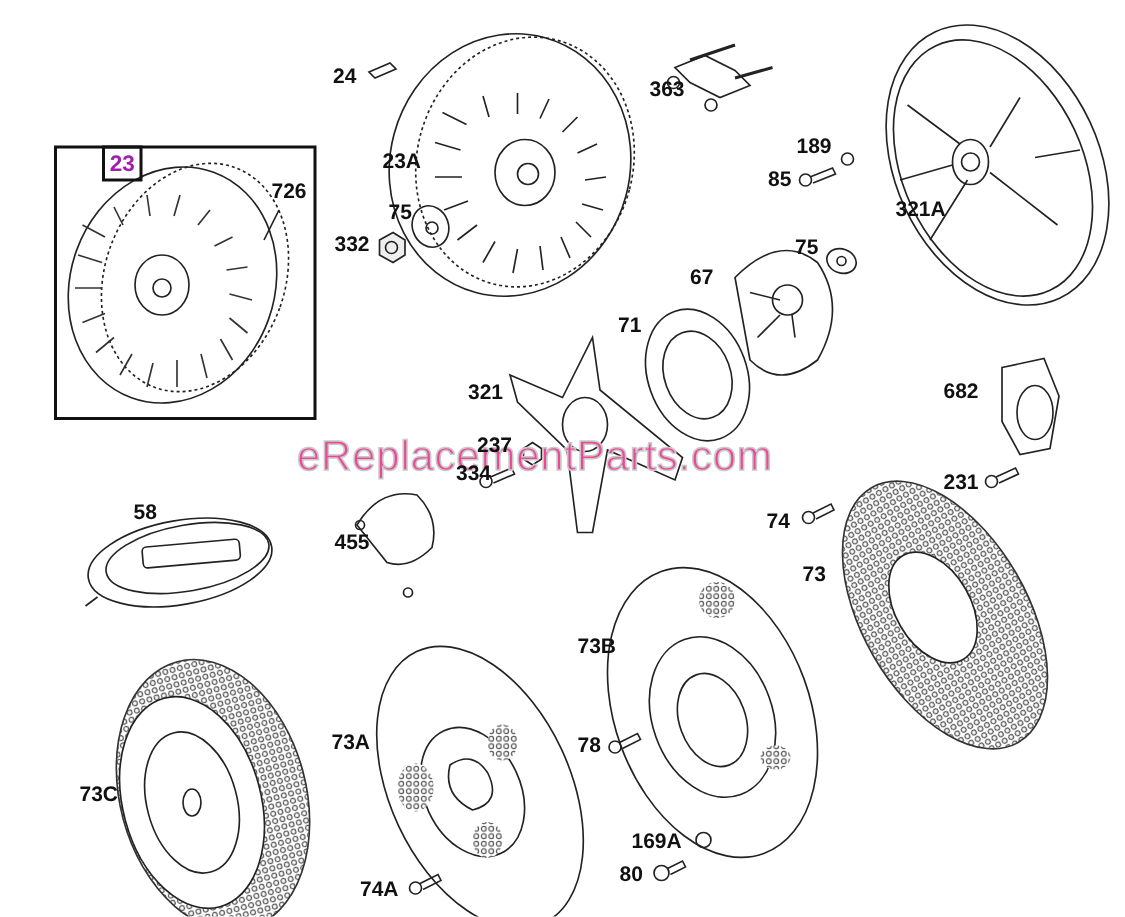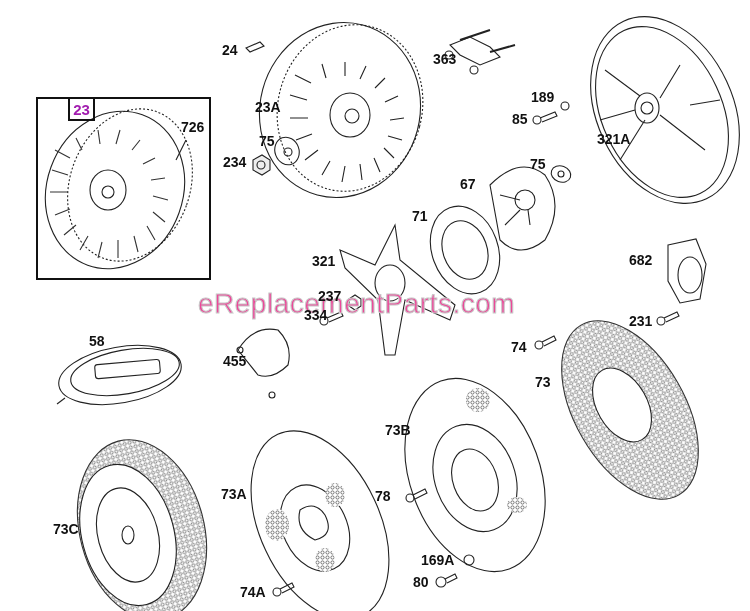--- a/index.html
+++ b/index.html
@@ -189,36 +189,36 @@
 
 <div class="inset"></div>
 <div class="inset-tag">23</div>
 
 <div class="watermark">eReplacementParts.com</div>
 
 <span class="label" style="left:181px;top:120px">726</span>
 <span class="label" style="left:222px;top:43px">24</span>
 <span class="label" style="left:255px;top:100px">23A</span>
 <span class="label" style="left:259px;top:134px">75</span>
-<span class="label" style="left:223px;top:155px">234</span>
+<span class="label" style="left:223px;top:155px">332</span>
 <span class="label" style="left:433px;top:52px">363</span>
 <span class="label" style="left:531px;top:90px">189</span>
 <span class="label" style="left:512px;top:112px">85</span>
 <span class="label" style="left:597px;top:132px">321A</span>
 <span class="label" style="left:530px;top:157px">75</span>
 <span class="label" style="left:460px;top:177px">67</span>
 <span class="label" style="left:412px;top:209px">71</span>
 <span class="label" style="left:312px;top:254px">321</span>
 <span class="label" style="left:318px;top:289px">237</span>
 <span class="label" style="left:304px;top:308px">334</span>
 <span class="label" style="left:629px;top:253px">682</span>
 <span class="label" style="left:629px;top:314px">231</span>
 <span class="label" style="left:89px;top:334px">58</span>
 <span class="label" style="left:223px;top:354px">455</span>
 <span class="label" style="left:511px;top:340px">74</span>
 <span class="label" style="left:535px;top:375px">73</span>
 <span class="label" style="left:385px;top:423px">73B</span>
-<span class="label" style="left:375px;top:489px">78</span>
+<span class="label" style="left:385px;top:489px">78</span>
 <span class="label" style="left:53px;top:522px">73C</span>
 <span class="label" style="left:221px;top:487px">73A</span>
 <span class="label" style="left:240px;top:585px">74A</span>
 <span class="label" style="left:421px;top:553px">169A</span>
 <span class="label" style="left:413px;top:575px">80</span>
 
 </body></html>

